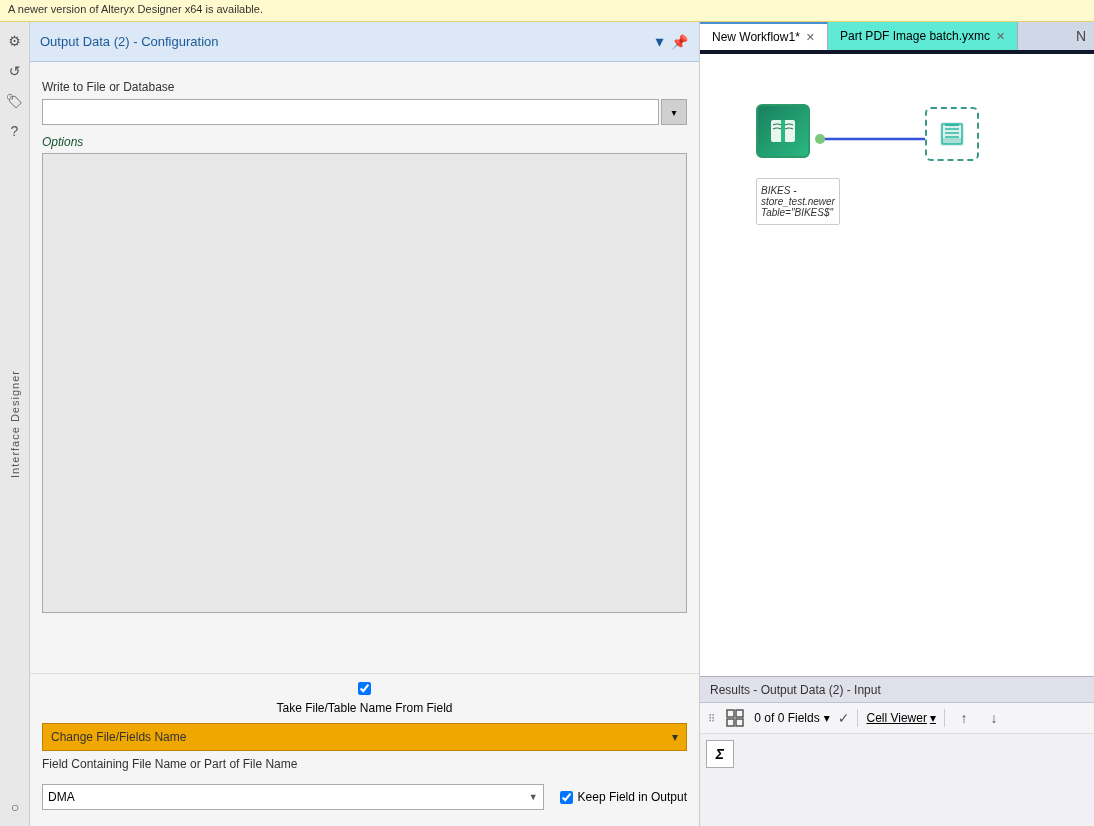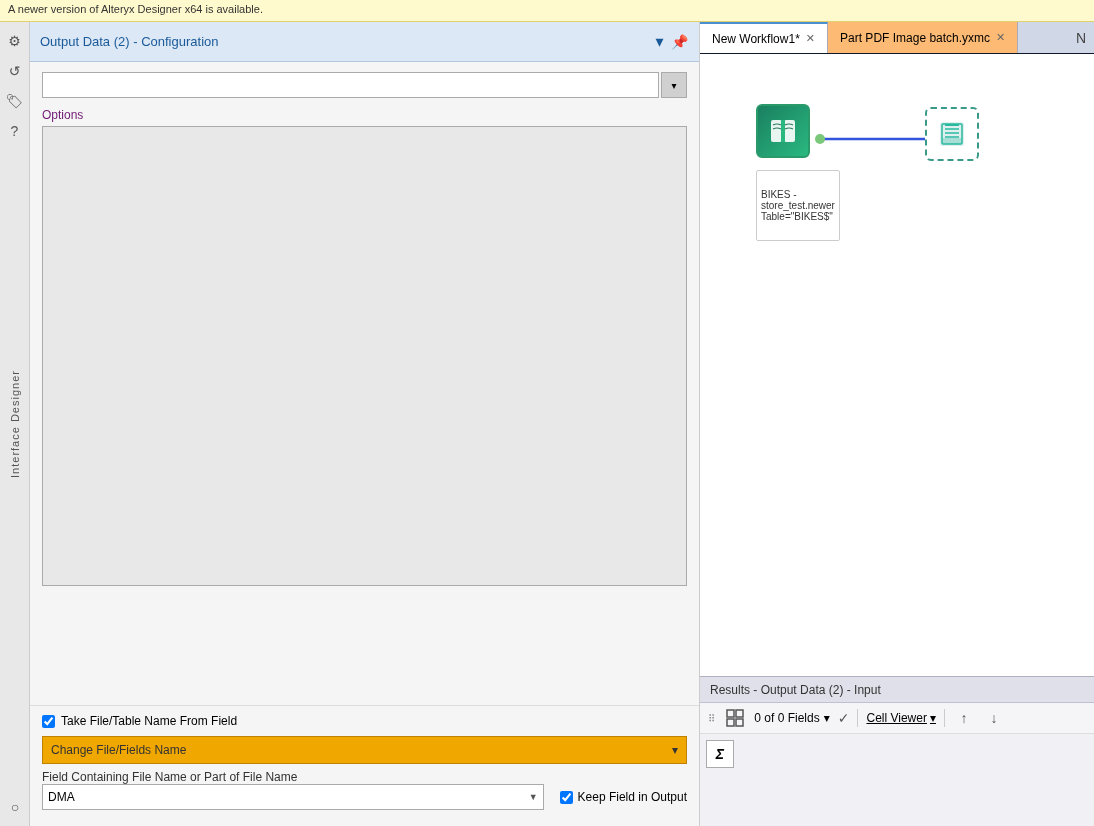--- a/index.html
+++ b/index.html
@@ -129,22 +129,23 @@
       border: 1px solid #aaa;
       display: flex;
       align-items: center;
       justify-content: center;
       cursor: pointer;
       font-size: 10px;
     }
 
     .options-label {
       font-size: 12px;
-      color: #701a75;
+      color: #14532d;
       margin-bottom: 4px;
+      font-style: italic;
     }
 
     .options-box {
       border: 1px solid #aaa;
       background: #e8e8e8;
       height: 460px;
       margin-bottom: 12px;
     }
 
     
@@ -152,20 +153,21 @@
       padding: 8px 12px 12px 12px;
       background: #f5f5f5;
       border-top: 1px solid #ddd;
     }
 
     .checkbox-row {
       display: flex;
       align-items: center;
       gap: 6px;
       margin-bottom: 8px;
+      flex-direction: column;
     }
 
     .checkbox-row input[type="checkbox"] {
       width: 13px;
       height: 13px;
     }
 
     .dropdown-orange {
       width: 100%;
       background: #f0a800;
@@ -181,21 +183,21 @@
       margin-bottom: 6px;
     }
 
     .field-row {
       margin-bottom: 4px;
     }
 
     .field-label {
       font-size: 12px;
       color: #333;
-      margin-bottom: 0;
+      margin-bottom: 13px;
     }
 
     .field-select-row {
       display: flex;
       align-items: center;
       gap: 16px;
     }
 
     .field-select {
       flex: 1;
@@ -216,22 +218,22 @@
     
     .right-panel {
       flex: 1;
       display: flex;
       flex-direction: column;
       background: #f0f0f5;
     }
 
     
     .workflow-tabs {
-      background: #fdba74;
-      border-bottom: 1px solid #0f172a;
+      background: #5eead4;
+      border-bottom: 4px solid #0f172a;
       display: flex;
       align-items: stretch;
       height: 32px;
     }
 
     .workflow-tab {
       display: flex;
       align-items: center;
       padding: 0 12px;
       font-size: 12px;
@@ -272,25 +274,26 @@
       background: linear-gradient(135deg, #1a8060, #2ab880);
       display: flex;
       align-items: center;
       justify-content: center;
     }
 
     .node-label-box {
       background: rgba(255,255,255,0.9);
       border: 1px solid #ccc;
       border-radius: 2px;
-      padding: 18px 4px;
+      padding: 6px 4px;
       font-size: 10px;
       color: #333;
-      margin-top: 12px;
+      margin-top: 20px;
       min-width: 80px;
+      font-style: italic;
     }
 
     
     .output-node-icon {
       width: 54px;
       height: 54px;
       border: 2px dashed #3a9a8a;
       border-radius: 6px;
       background: white;
       display: flex;
@@ -461,20 +464,21 @@
 
     <div class="config-header">
       <span class="config-title">Output Data (2) - Configuration</span>
       <div class="config-header-icons">
         <span style="color:#1a5a9a; font-size:16px;">▾</span>
         <span style="color:#cc8800; font-size:14px;">📌</span>
       </div>
     </div>
 
     <div class="config-body">
+      <div class="section-label">Write to File or Database</div>
 
       <div class="file-input-row">
         <input type="text" class="file-input" value="" style="">
         <div class="file-dropdown-btn">▾</div>
       </div>
 
       <div class="options-label">Options</div>
       <div class="options-box"></div>
     </div>
 

